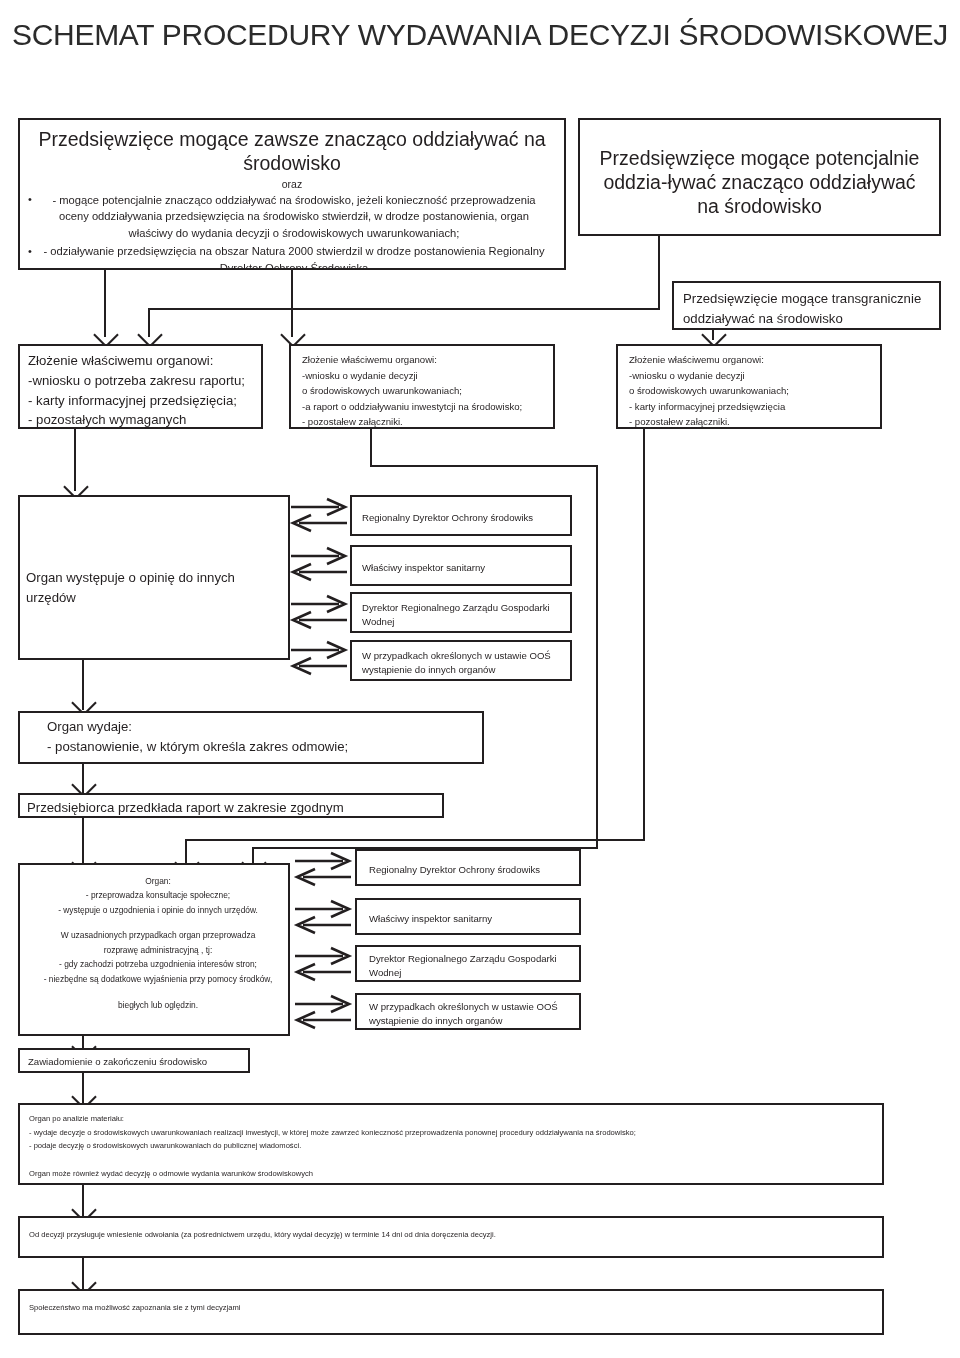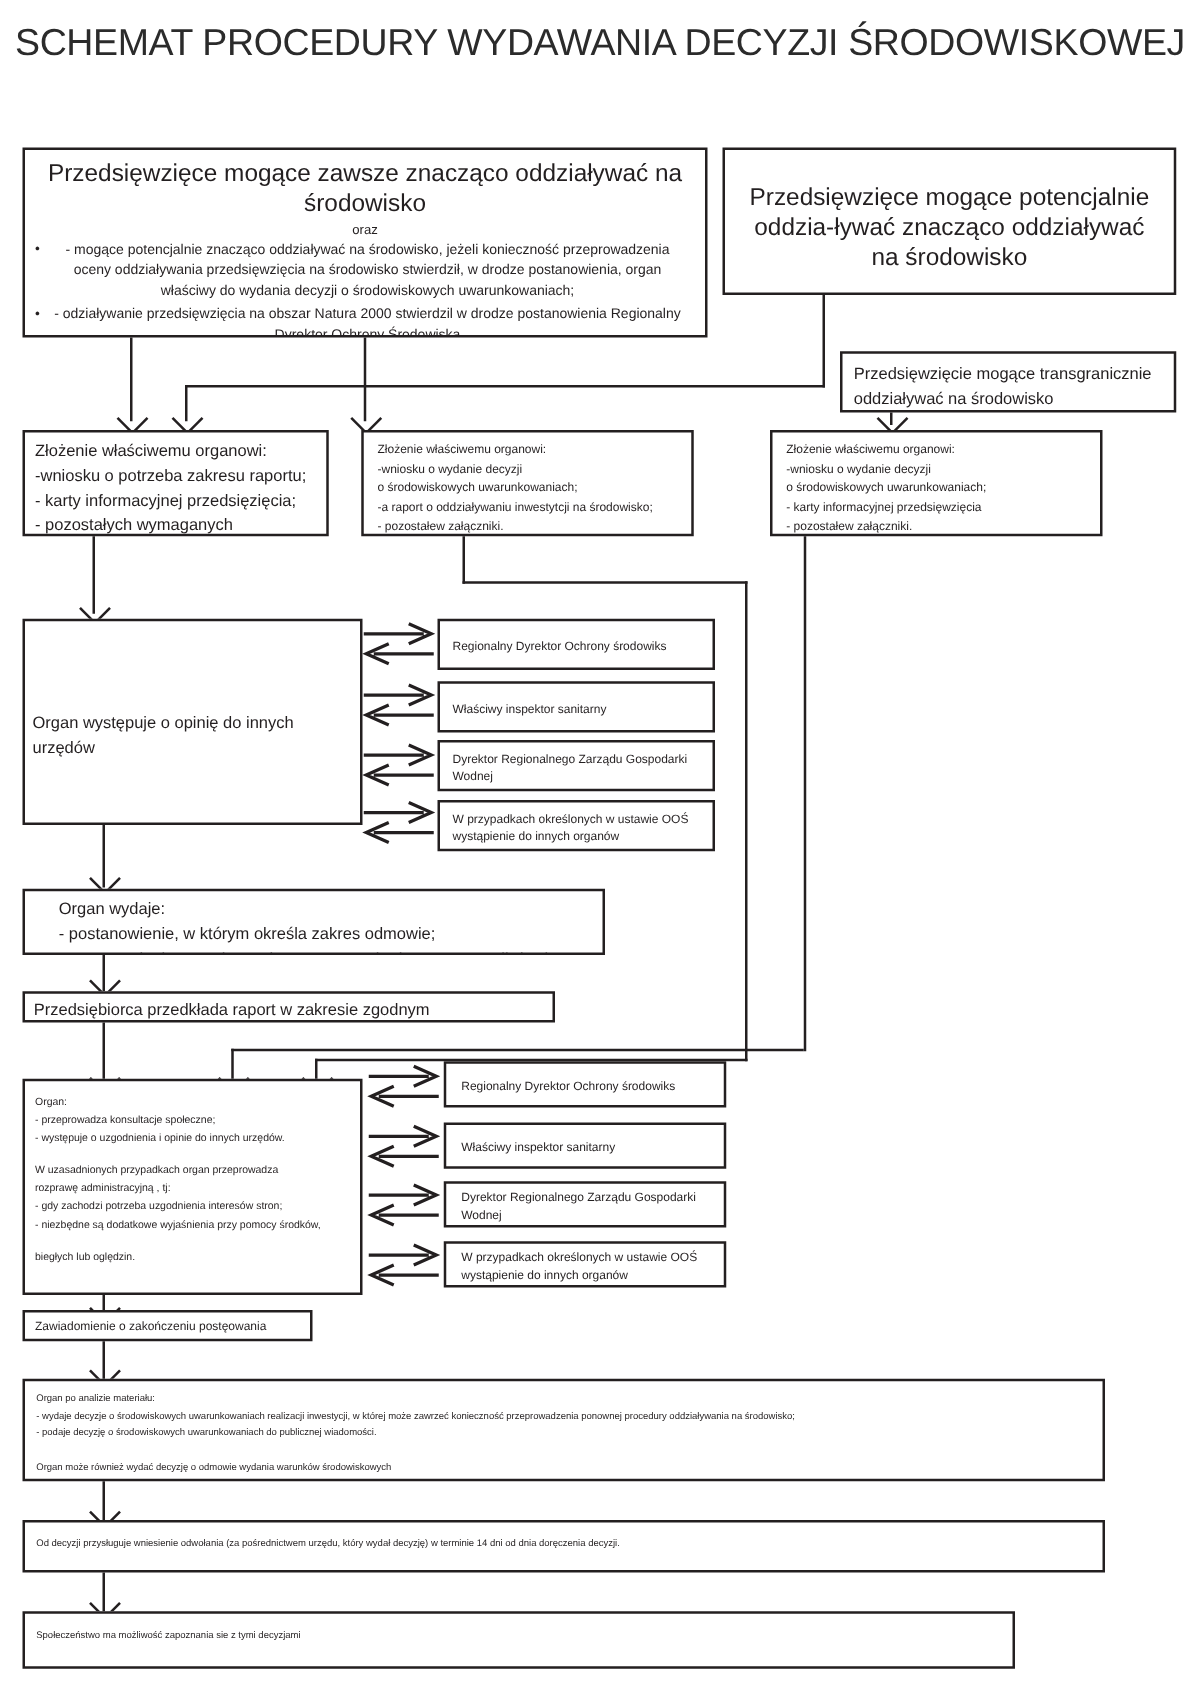--- a/index.html
+++ b/index.html
@@ -193,21 +193,21 @@
   <div class="ln vln" style="left:82px;top:764px;height:29px;"></div>
   <div class="chev" style="left:75px;top:776px;"></div>
 
   <div class="box" style="left:18px;top:793px;width:426px;height:25px;">
     <div class="fs-mid" style="margin:3px 0 0 7px;">Przedsiębiorca przedkłada raport w zakresie zgodnym  zpostanowieniem</div>
   </div>
 
   <div class="ln vln" style="left:82px;top:818px;height:47px;"></div>
   <div class="chev" style="left:75px;top:854px;"></div>
 
-  <div class="box" style="left:18px;top:863px;width:272px;height:173px;">
+  <div class="box" style="left:18px;top:863px;width:272px;height:173px;text-align:center;">
     <div class="fs-xs" style="margin:9px 0 0 8px;">Organ:</div>
     <div class="fs-xs" style="margin:0 0 0 8px;">- przeprowadza konsultacje społeczne;</div>
     <div class="fs-xs" style="margin:0 0 0 8px;">- występuje o uzgodnienia i opinie do innych urzędów.</div>
     <div class="fs-xs" style="margin:11px 0 0 8px;">W uzasadnionych przypadkach organ przeprowadza</div>
     <div class="fs-xs" style="margin:0 0 0 8px;">rozprawę administracyjną , tj:</div>
     <div class="fs-xs" style="margin:0 0 0 8px;">- gdy zachodzi potrzeba uzgodnienia interesów stron;</div>
     <div class="fs-xs" style="margin:0 0 0 8px;">- niezbędne są dodatkowe wyjaśnienia przy pomocy środków,</div>
     <div class="fs-xs" style="margin:12px 0 0 8px;">biegłych lub oględzin.</div>
   </div>
 
@@ -246,21 +246,21 @@
     <svg width="62" height="38" viewBox="0 0 62 38">
       <path d="M2,10 L50,10 M38,2 L56,10 L38,18" fill="none" stroke="#231f20" stroke-width="2.6"></path>
       <path d="M58,26 L10,26 M22,18 L4,26 L22,34" fill="none" stroke="#231f20" stroke-width="2.6"></path>
     </svg>
   </div>
 
   <div class="ln vln" style="left:82px;top:1036px;height:31px;"></div>
   <div class="chev" style="left:75px;top:1038px;"></div>
 
   <div class="box" style="left:18px;top:1048px;width:232px;height:25px;">
-    <div class="fs-side" style="margin:5px 0 0 8px;">Zawiadomienie o zakończeniu postęowania</div>
+    <div class="fs-side" style="margin:5px 0 0 8px;">Zawiadomienie o zakończeniu środowisko</div>
   </div>
 
   <div class="ln vln" style="left:82px;top:1073px;height:32px;"></div>
   <div class="chev" style="left:75px;top:1088px;"></div>
 
   <div class="box" style="left:18px;top:1103px;width:866px;height:82px;">
     <div class="fs-tiny" style="margin:7px 0 0 9px;">Organ po analizie materiału:</div>
     <div class="fs-tiny" style="margin:0 0 0 9px;">- wydaje decyzje o środowiskowych uwarunkowaniach realizacji inwestycji, w której może zawrzeć konieczność przeprowadzenia ponownej procedury oddziaływania na środowisko;</div>
     <div class="fs-tiny" style="margin:0 0 0 9px;">- podaje decyzję o środowiskowych uwarunkowaniach do publicznej wiadomości.</div>
     <div class="fs-tiny" style="margin:14px 0 0 9px;">Organ może również wydać decyzję o odmowie wydania warunków środowiskowych</div>
@@ -269,17 +269,17 @@
   <div class="ln vln" style="left:82px;top:1185px;height:34px;"></div>
   <div class="chev" style="left:75px;top:1201px;"></div>
 
   <div class="box" style="left:18px;top:1216px;width:866px;height:42px;">
     <div class="fs-tiny" style="margin:10px 0 0 9px;">Od decyzji przysługuje wniesienie odwołania (za pośrednictwem urzędu, który wydał decyzję) w terminie 14 dni od dnia doręczenia decyzji.</div>
   </div>
 
   <div class="ln vln" style="left:82px;top:1258px;height:34px;"></div>
   <div class="chev" style="left:75px;top:1274px;"></div>
 
-  <div class="box" style="left:18px;top:1289px;width:794px;height:46px;">
+  <div class="box" style="left:18px;top:1289px;width:866px;height:46px;">
     <div class="fs-tiny" style="margin:10px 0 0 9px;">Społeczeństwo ma możliwość zapoznania sie z tymi decyzjami</div>
   </div>
 
 </div>
 
 </body></html>

